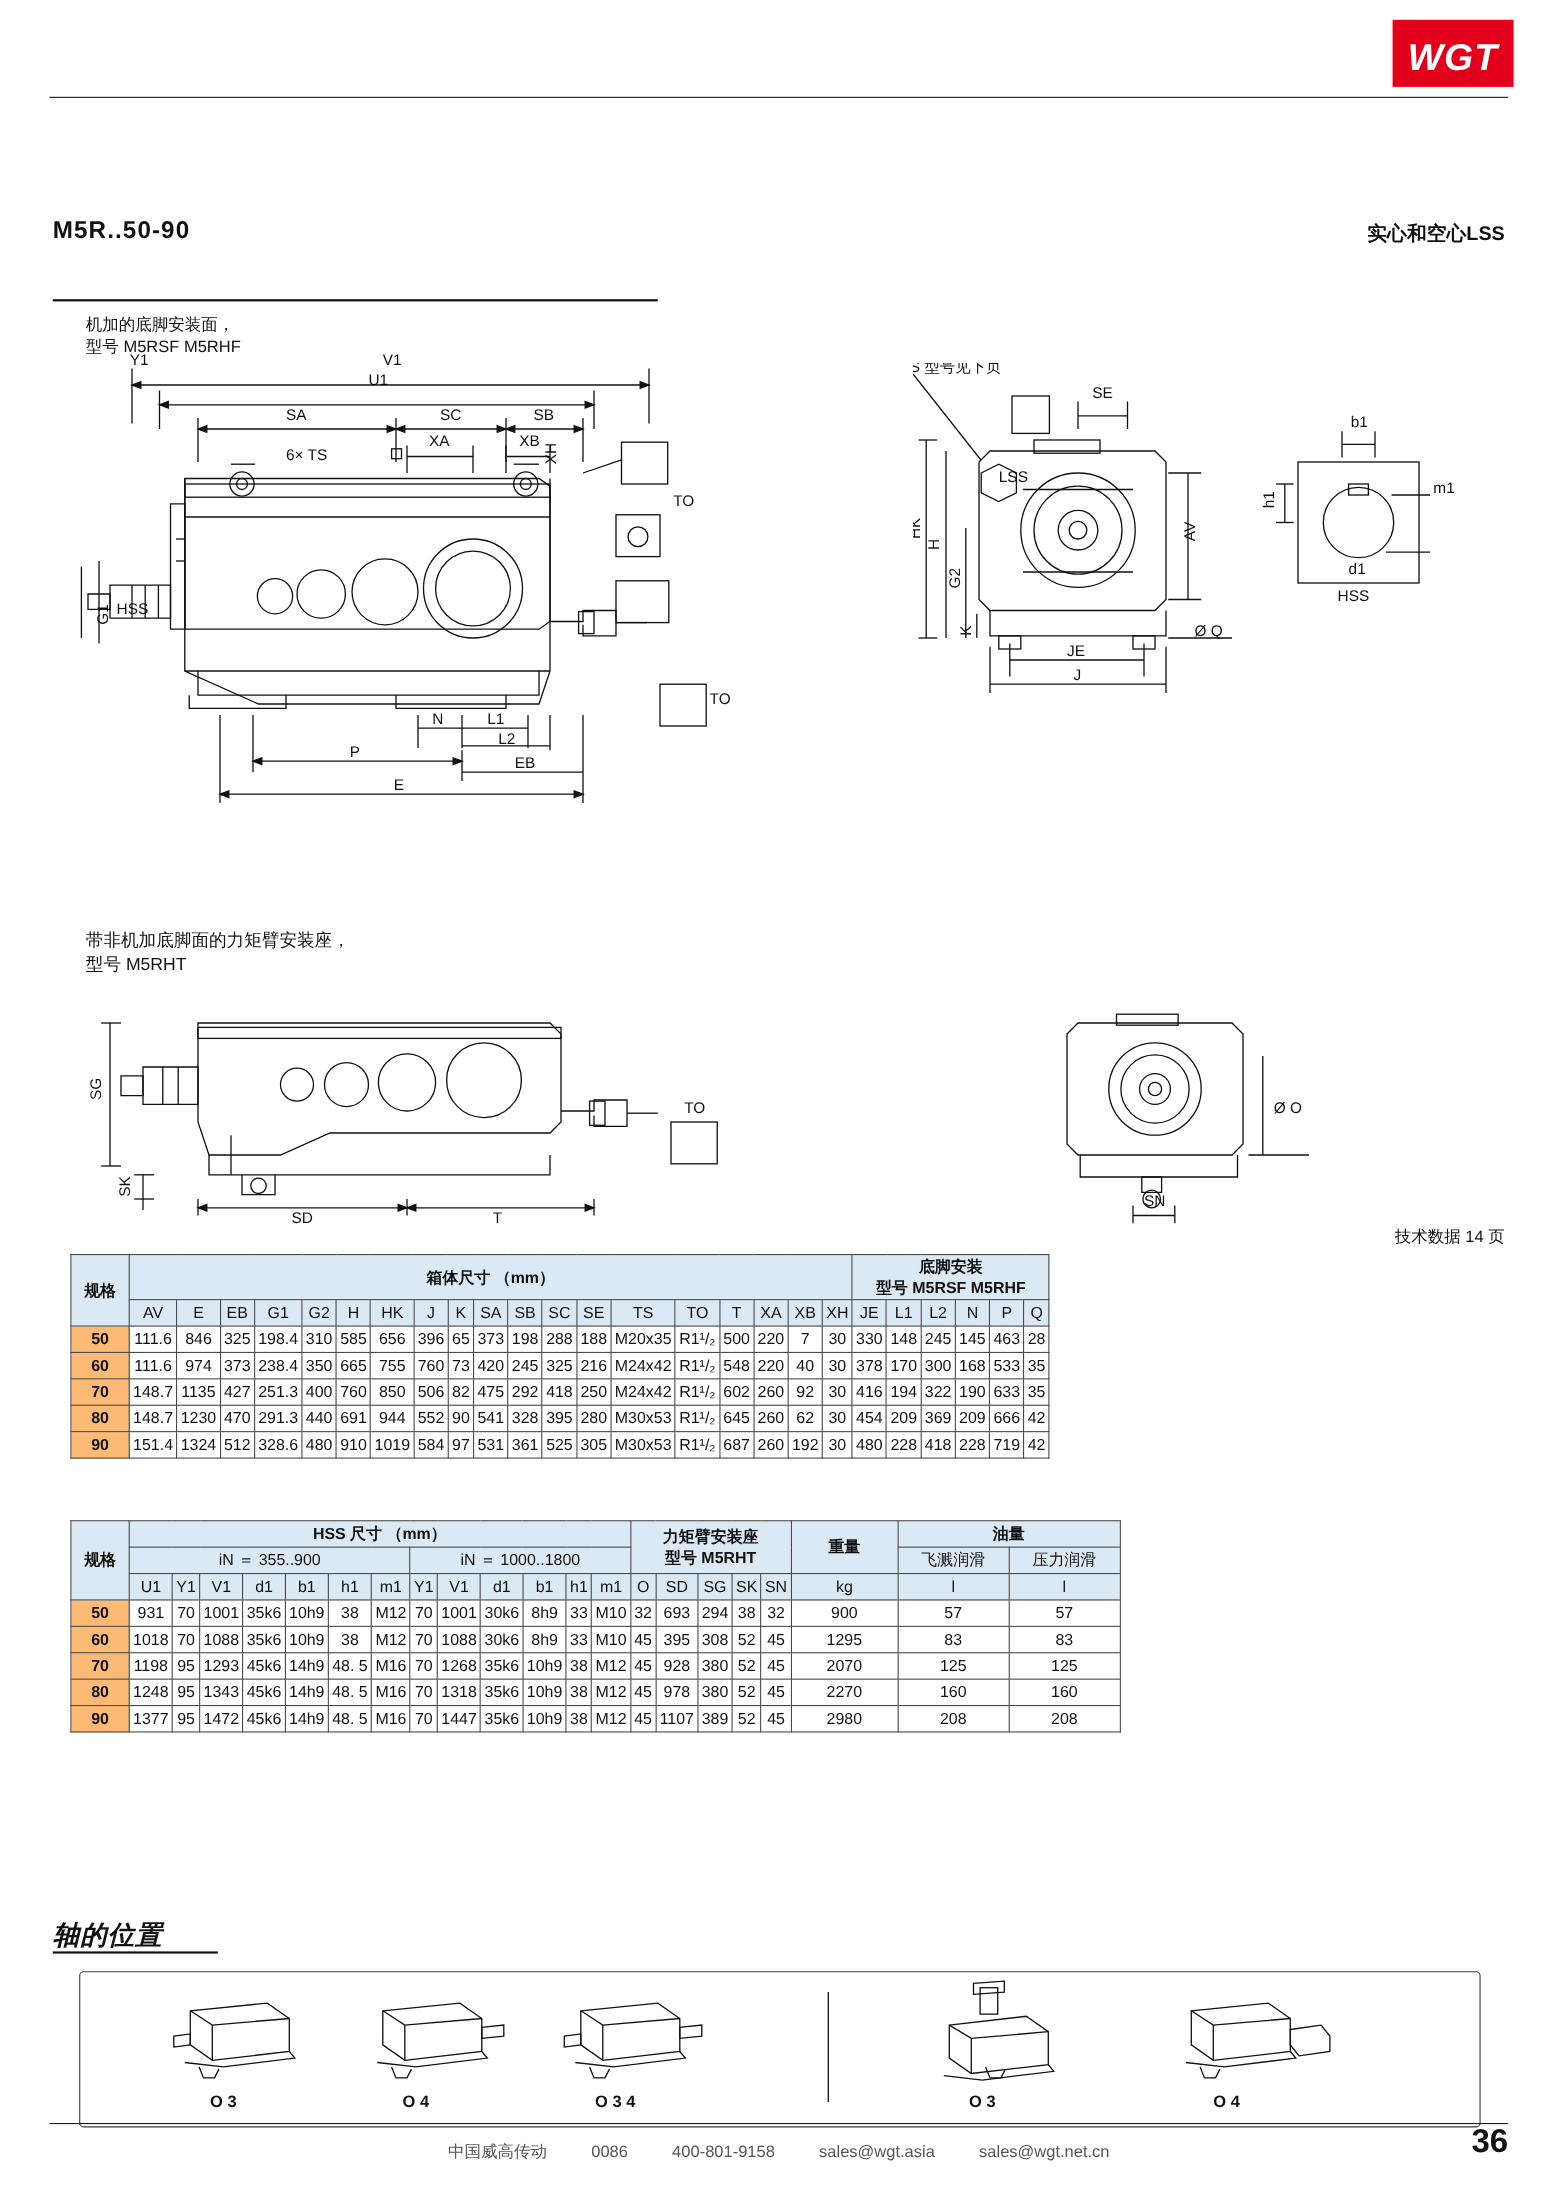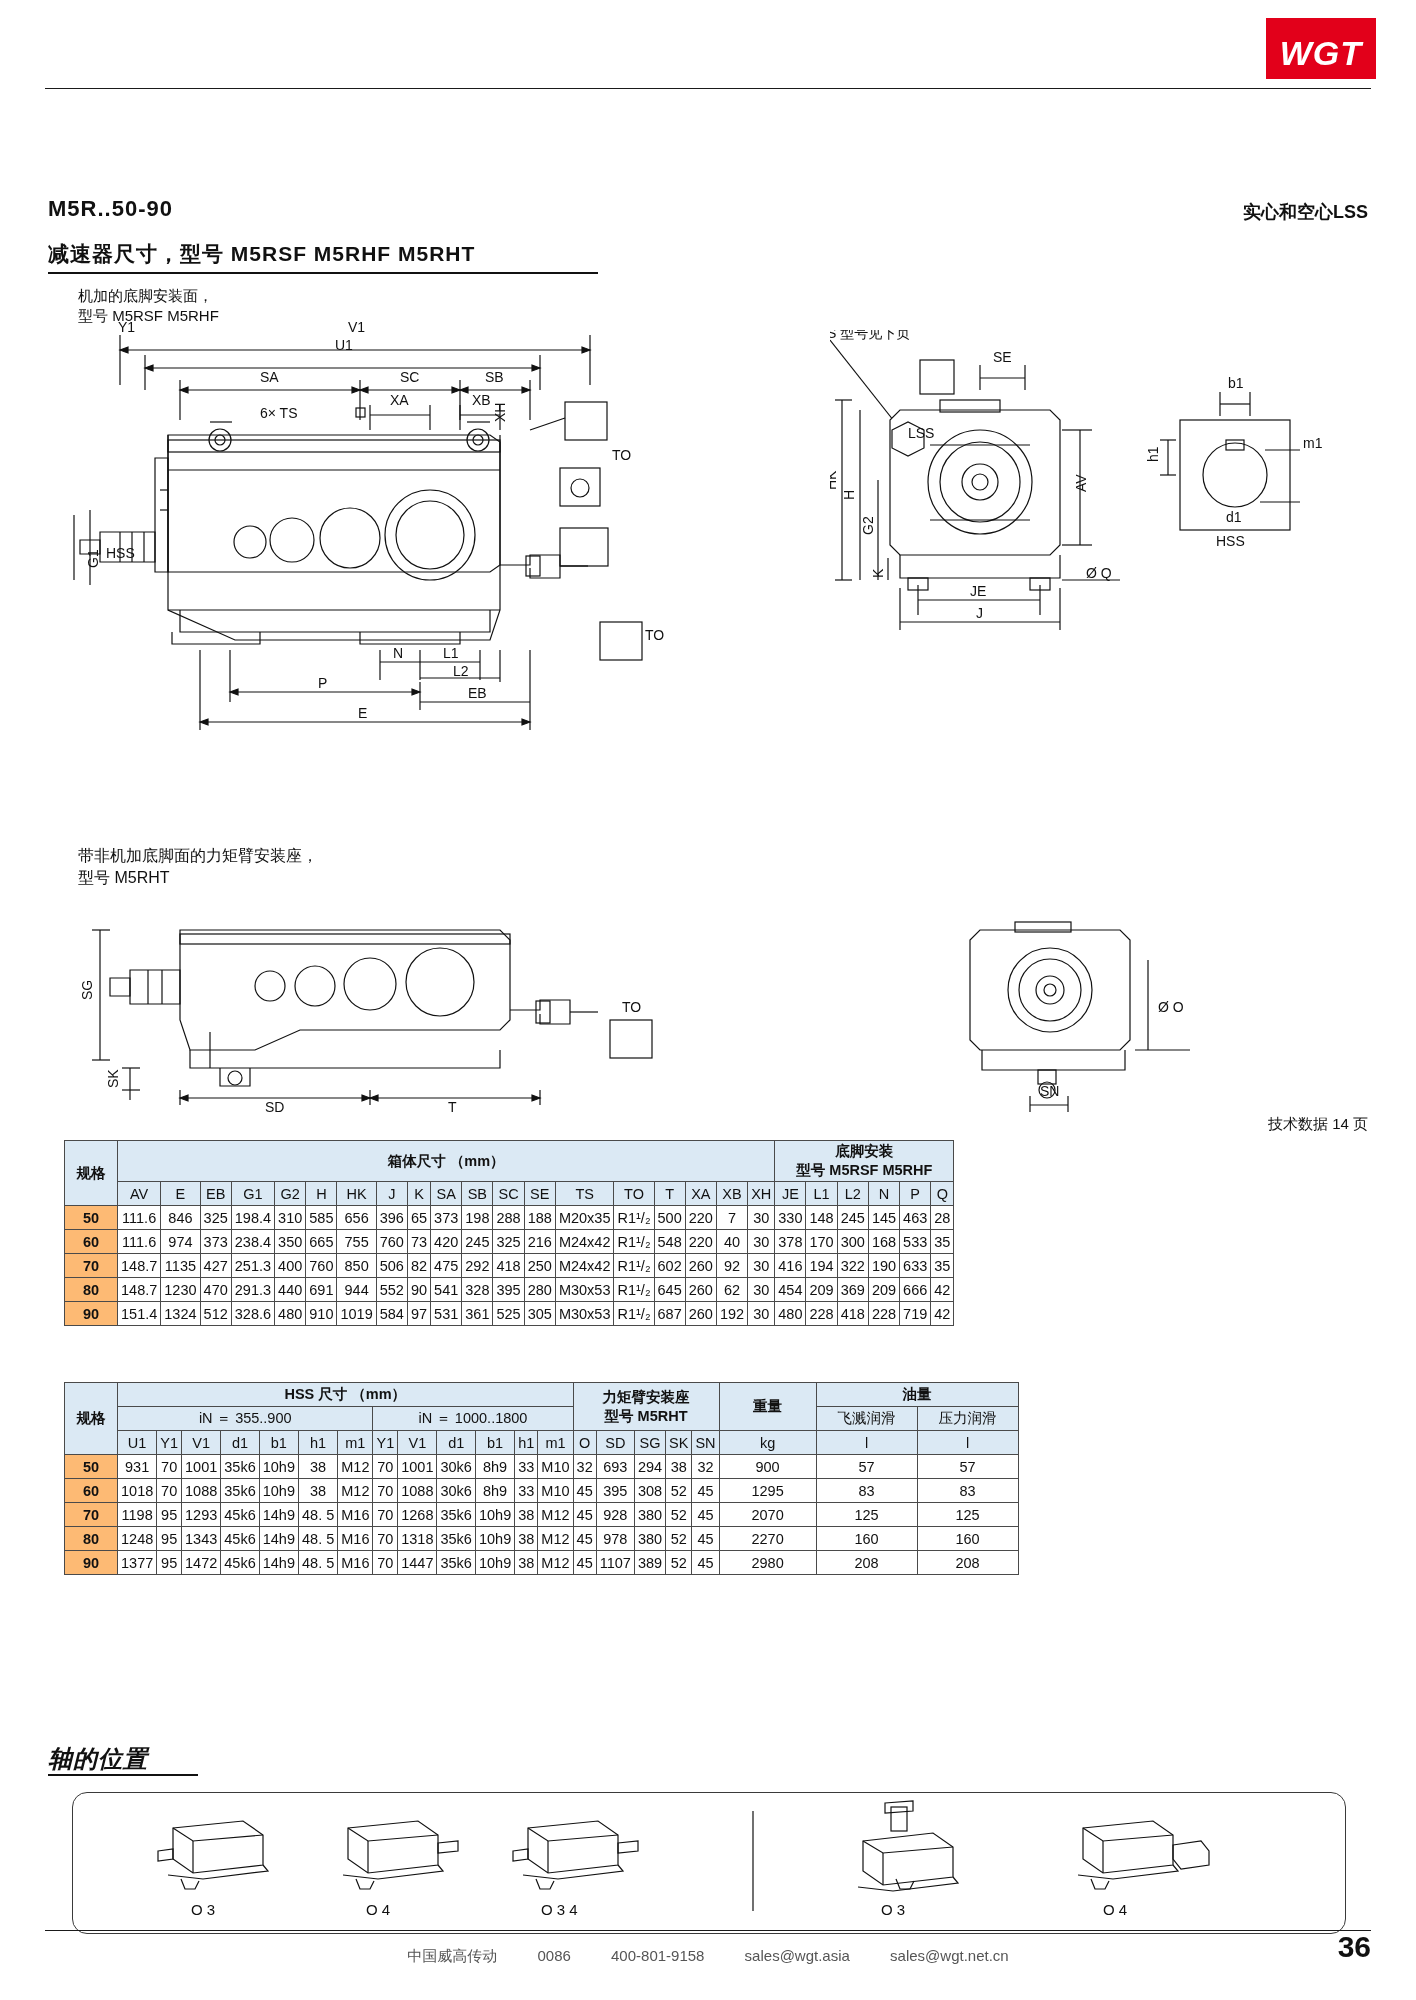--- a/index.html
+++ b/index.html
@@ -89,21 +89,21 @@
   .thinrow td{height:21px;}
   
   .shafttitle{
     position:absolute;left:48px;top:1743px;font-size:24px;font-weight:bold;letter-spacing:1px;font-style:italic;
   }
   .shafttitle-underline{
     position:absolute;left:48px;top:1774px;width:150px;height:2px;background:#111;
   }
   .shaftbox{
     position:absolute;left:72px;top:1792px;width:1272px;height:140px;
-    border:1px solid #3a3a3a;border-radius:15px;
+    border:1px solid #3a3a3a;border-radius:4px;font-weight:bold;
   }
   
   .footer{
     position:absolute;left:0;top:1947px;width:1416px;text-align:center;
     font-size:15px;color:#555;
   }
   .footer span{margin:0 18px;}
   .pageno{
     position:absolute;right:45px;top:1930px;font-size:30px;font-weight:bold;color:#111;
   }
@@ -113,21 +113,20 @@
 
 <div class="page">
 
   <div class="logo">WGT</div>
   <div class="hrule" style="top:88px;"></div>
 
 
   <div class="subline-left">M5R..50-90</div>
   <div class="subline-right">实心和空心LSS</div>
 
-  <div class="sectitle">减速器尺寸，型号 M5RSF M5RHF M5RHT</div>
   <div class="sectitle-underline"></div>
 
   <div class="note" style="left:78px;top:286px;">
     <span>机加的底脚安装面，</span><br>
     <span>型号 M5RSF M5RHF</span>
   </div>
 
   <div class="dwg" style="left:60px;top:310px;">
   <svg width="760" height="520" viewBox="0 0 760 520">
     <g fill="none" stroke="#111" stroke-width="1.2">

